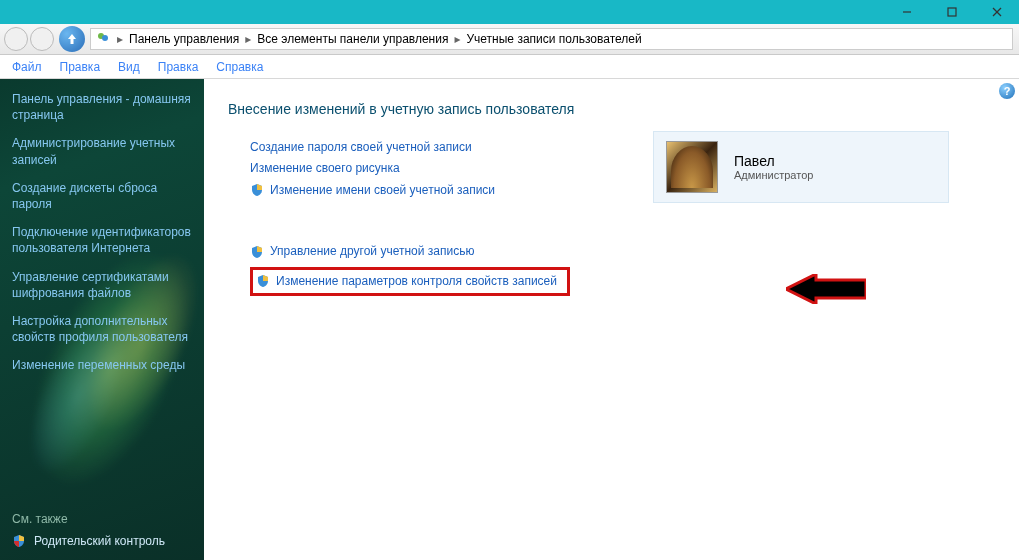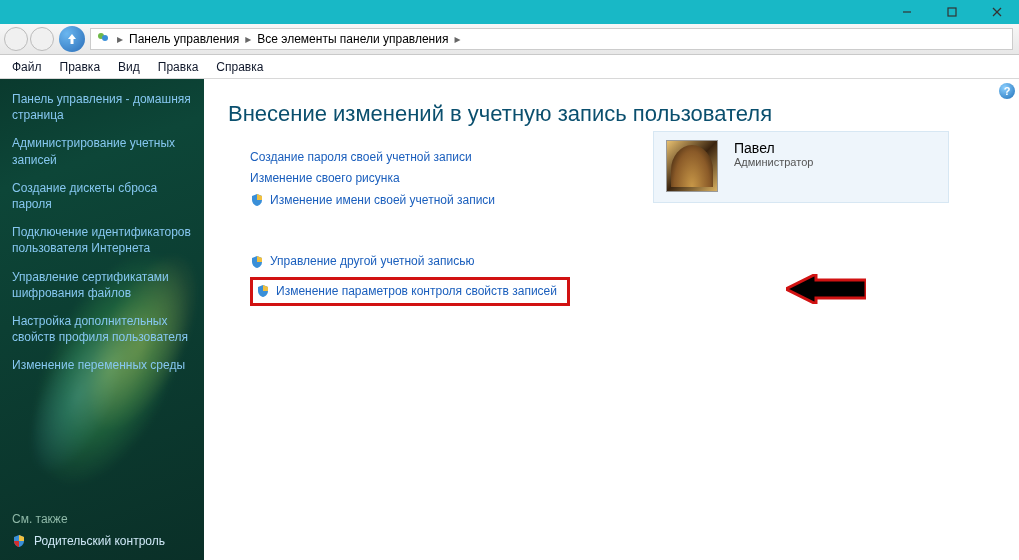--- a/index.html
+++ b/index.html
@@ -15,21 +15,21 @@
 .nav-circle { width: 24px; height: 24px; border: 1px solid #bbb; border-radius: 50%; margin-right: 2px; background: #f0f0f0; }
 .nav-up { width: 28px; height: 28px; margin: 0 4px 0 2px; display: flex; align-items: center; justify-content: center; }
 .nav-up-inner { width: 26px; height: 26px; border-radius: 50%; background: radial-gradient(circle at 30% 30%, #6bb7f0, #2a6db8); display: flex; align-items: center; justify-content: center; }
 .breadcrumb { flex: 1; height: 22px; border: 1px solid #ccc; background: #fff; display: flex; align-items: center; padding-left: 4px; gap: 6px; margin-right: 6px; }
 .breadcrumb .bc-icon { width: 16px; height: 16px; }
 .breadcrumb span { color: #000; }
 .breadcrumb .sep { color: #666; }
 
 
 .menu-bar { height: 24px; display: flex; align-items: center; gap: 18px; padding-left: 12px; border-bottom: 1px solid #d8d8d8; background: #fff; }
-.menu-bar span { color: #0f172a; }
+.menu-bar span { color: #3b82f6; }
 
 
 .body-wrap { display: flex; height: calc(560px - 24px - 31px - 24px); }
 
 
 .sidebar { width: 204px; background: linear-gradient(160deg, #0a3a2e 0%, #0d4638 20%, #0a3028 100%); position: relative; color: #9bd4f7; padding: 12px; overflow: hidden; }
 .sidebar::before {
   content: ""; position: absolute; left: 20px; top: 100px; width: 180px; height: 380px;
   background:
     radial-gradient(ellipse 90px 180px at 50% 50%, rgba(136,207,114,0.5) 0%, rgba(60,160,80,0.35) 40%, transparent 70%),
@@ -40,28 +40,28 @@
   pointer-events: none;
 }
 .side-link { color: #86c7f0; margin-bottom: 12px; line-height: 1.35; position: relative; z-index: 2; cursor: pointer; }
 .side-section { position: absolute; left: 12px; bottom: 12px; z-index: 2; }
 .side-section .see-also { color: #8fb9a8; margin-bottom: 8px; }
 .side-section .parental { color: #cfe8f7; display: flex; align-items: center; gap: 8px; }
 .shield-small { width: 14px; height: 14px; }
 
 
 .content { flex: 1; padding: 22px 18px 0 24px; position: relative; }
-.page-title { color: #0a4f6e; font-size: 22px; font-weight: 400; margin-bottom: 22px; }
+.page-title { color: #0a4f6e; font-size: 14px; font-weight: 400; margin-bottom: 22px; }
 .actions { margin-left: 22px; }
 .action-link { color: #1b5fbd; margin-bottom: 4px; line-height: 1.45; display: flex; align-items: center; gap: 6px; cursor: pointer; }
 .action-block2 { margin-top: 44px; }
 .uac-box { display: inline-block; border: 3px solid #d11212; padding: 3px 10px 3px 3px; margin-top: 2px; }
 
 
-.user-tile { position: absolute; right: 70px; top: 52px; width: 296px; height: 72px; background: #eef5fb; border: 1px solid #d7e7f3; display: flex; align-items: flex-start; padding: 8px 12px; }
+.user-tile { position: absolute; right: 70px; top: 52px; width: 296px; height: 72px; background: #eef5fb; border: 1px solid #d7e7f3; display: flex; align-items: center; padding: 8px 12px; }
 .user-pic { width: 52px; height: 52px; border: 1px solid #999; background: linear-gradient(135deg, #e8c070 0%, #3a2410 50%, #d8b060 100%); position: relative; overflow: hidden; margin-right: 16px; }
 .user-pic::after { content:""; position:absolute; inset:4px; border-radius:50% 50% 0 0 / 60% 60% 0 0; background: radial-gradient(ellipse at 50% 100%, #c89848 0%, #8a5a28 60%, #2a1808 100%); }
 .user-info .user-name { font-size: 14px; color: #000; }
 .user-info .user-role { font-size: 11px; color: #555; }
 
 
 .arrow-anno { position: absolute; left: 582px; top: 195px; width: 80px; height: 30px; }
 .arrow-anno svg { width: 100%; height: 100%; }
 
 
@@ -104,20 +104,21 @@
   <div class="breadcrumb">
     <svg class="bc-icon" viewBox="0 0 16 16">
         <circle cx="6" cy="5" r="3" fill="#6fb848"></circle>
         <circle cx="10" cy="7" r="3" fill="#3a8fd8"></circle>
       </svg>
     <span class="sep">▸</span>
     <span>Панель управления</span>
     <span class="sep">▸</span>
     <span>Все элементы панели управления</span>
     <span class="sep">▸</span>
+    <span>Учетные записи пользователей</span>
   </div>
 </div>
 
 <div class="menu-bar">
   <span>Файл</span>
   <span>Правка</span>
   <span>Вид</span>
   <span>Правка</span>
   <span>Справка</span>
 </div>

